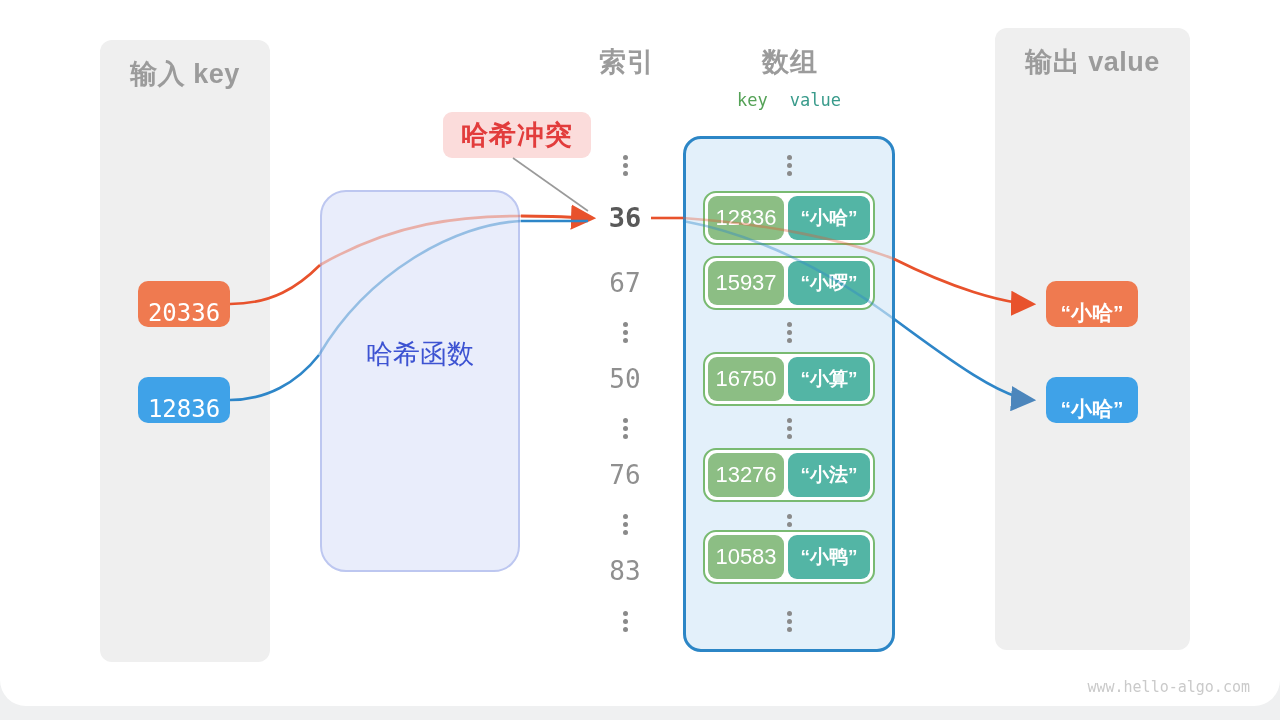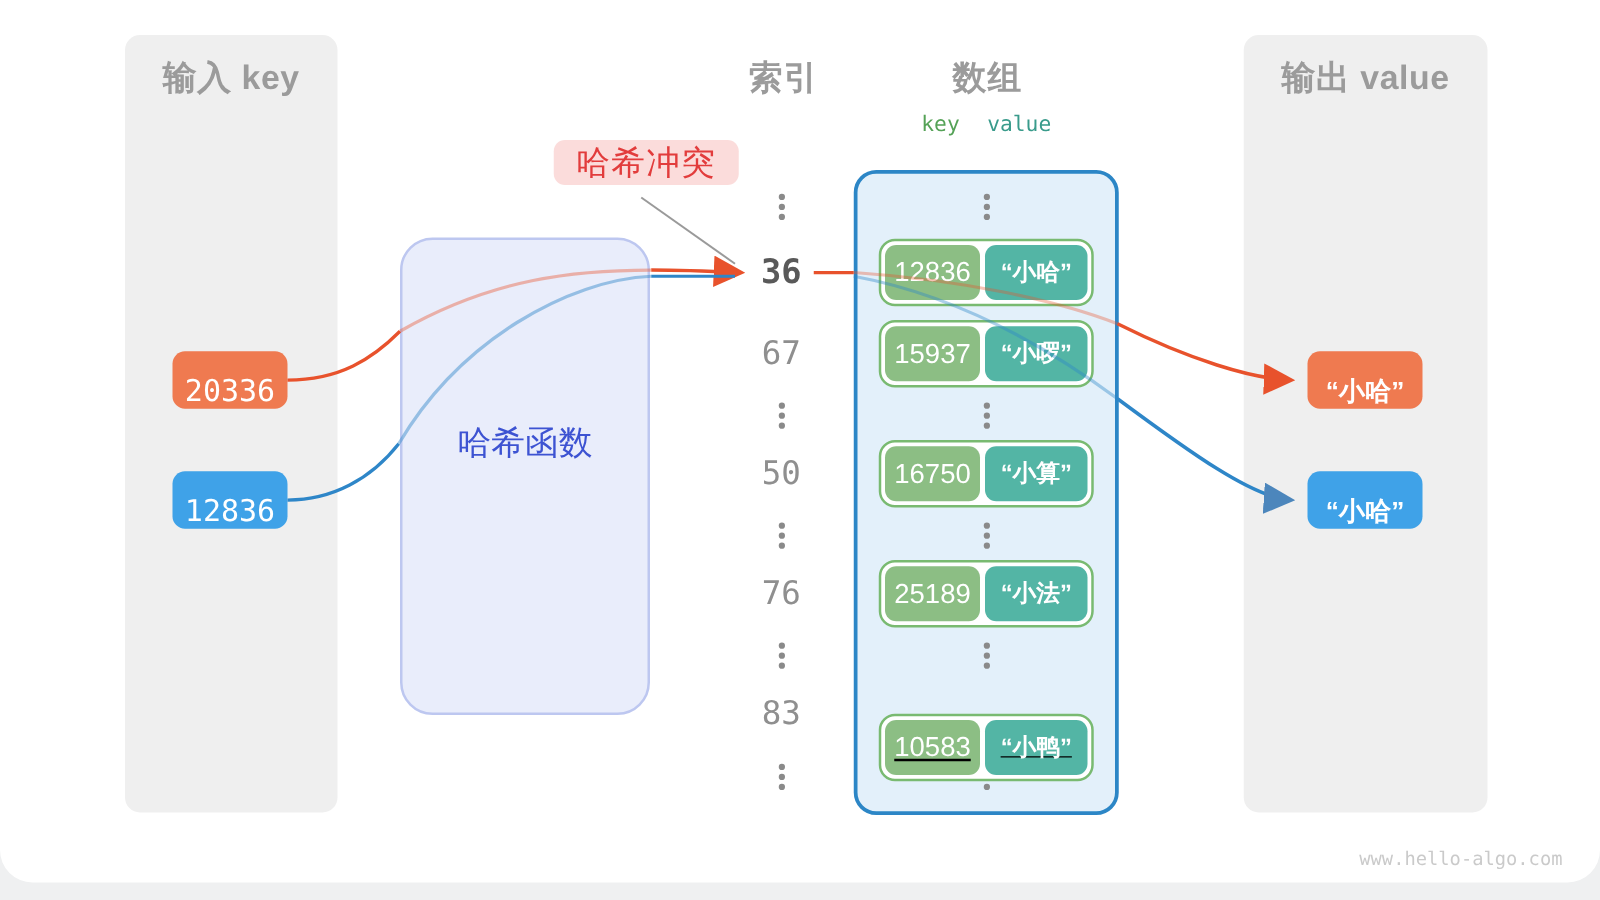--- a/index.html
+++ b/index.html
@@ -35,23 +35,23 @@
   }
   .hash-title{
     position:absolute;left:0;width:100%;top:144px;text-align:center;
     font-size:27px;font-weight:500;color:#3d53d2;
   }
   .hash-formula{
     position:absolute;left:0;width:100%;top:198px;text-align:center;
     font-size:23px;color:#3d53d2;
   }
   .collision{
-    position:absolute;left:443px;top:112px;width:148px;height:36px;z-index:4;
+    position:absolute;left:443px;top:112px;width:148px;height:46px;z-index:4;
     background:#fbdcdb;border-radius:9px;display:flex;align-items:center;justify-content:center;
-    font-size:27px;font-weight:normal;color:#e23c3c;letter-spacing:1px;
+    font-size:27px;font-weight:bold;color:#e23c3c;letter-spacing:1px;
   }
   .col-header{
     position:absolute;top:44px;width:100px;text-align:center;z-index:2;
     font-size:27px;font-weight:bold;color:#9b9b9b;letter-spacing:1px;
   }
   .kv-header{
     position:absolute;left:683px;top:90px;width:212px;z-index:2;
     display:flex;justify-content:center;gap:22px;font-size:17px;
   }
   .kv-header .k{color:#55a257;}
@@ -87,21 +87,21 @@
     position:absolute;left:1070px;top:678px;width:180px;text-align:right;z-index:2;
     font-size:15px;color:#cacaca;
   }
   svg.flows{position:absolute;left:0;top:0;z-index:5;pointer-events:none;}
 </style>
 </head>
 <body>
 
 <div class="card"></div>
 
-<div class="panel" style="left:100px;top:28px;width:170px;height:622px;">
+<div class="panel" style="left:100px;top:40px;width:170px;height:622px;">
   <div class="panel-title">输入 key</div>
 </div>
 <div class="chip orange" style="left:138px;top:281px;">
   <span class="num">20336</span>
 </div>
 <div class="chip blue" style="left:138px;top:377px;">
   <span class="num">12836</span>
 </div>
 
 <div class="hash-box">
@@ -171,29 +171,29 @@
 <div class="pair" style="top:352px;">
   <div class="kbox">16750</div>
   <div class="vbox">“小算”</div>
 </div>
 <div class="vdots" style="left:784px;top:418px;">
     <i></i>
     <i></i>
     <i></i>
   </div>
 <div class="pair" style="top:448px;">
-  <div class="kbox">25189</div>
+  <div class="kbox">13276</div>
   <div class="vbox">“小法”</div>
 </div>
 <div class="vdots" style="left:784px;top:514px;">
     <i></i>
     <i></i>
     <i></i>
   </div>
-<div class="pair" style="top:571px;text-decoration:underline;">
+<div class="pair" style="top:530px;">
   <div class="kbox">10583</div>
   <div class="vbox">“小鸭”</div>
 </div>
 <div class="vdots" style="left:784px;top:611px;">
     <i></i>
     <i></i>
     <i></i>
   </div>
 
 <div class="panel" style="left:995px;top:28px;width:195px;height:622px;">

